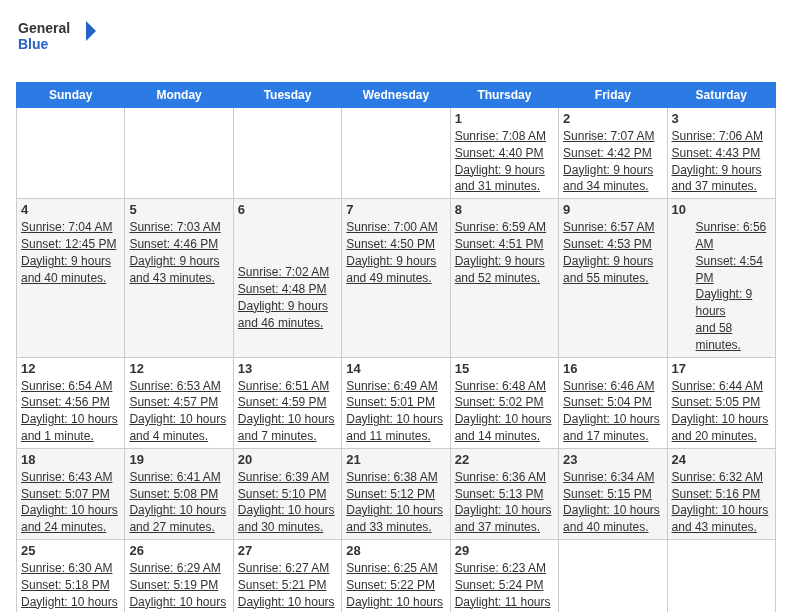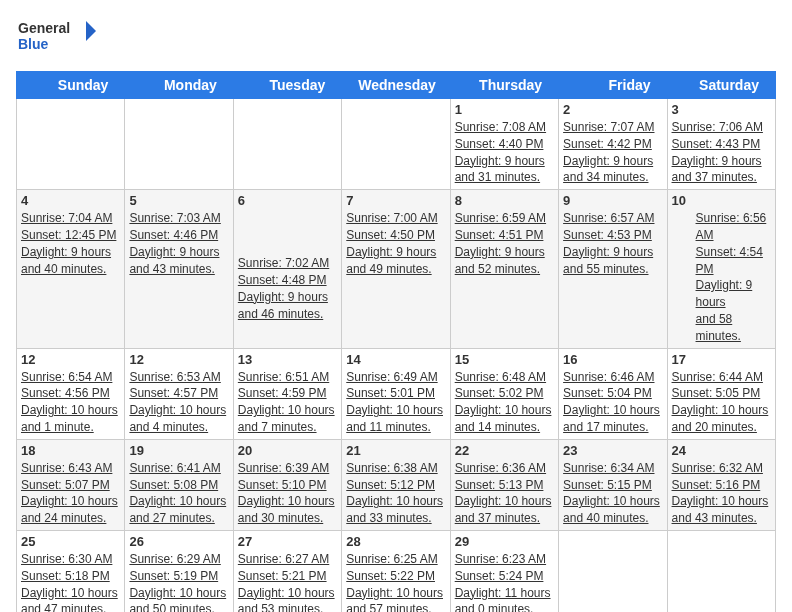--- a/index.html
+++ b/index.html
@@ -7,21 +7,21 @@
       font-family: Arial, sans-serif;
       background: #fff;
       width: 792px;
       min-height: 612px;
       padding: 16px;
     }
     .header {
       display: flex;
       justify-content: space-between;
       align-items: flex-start;
-      margin-bottom: 15px;
+      margin-bottom: 26px;
       text-align: center;
     }
     .logo {
       display: flex;
       align-items: center;
     }
     .title-block {
       text-align: right;
     }
     .month-title {
@@ -34,24 +34,24 @@
       color: #333;
     }
     table {
       width: 100%;
       border-collapse: collapse;
       table-layout: fixed;
     }
     thead th {
       background: #2c7be5;
       color: #fff;
-      font-size: 14px;
+      font-size: 12px;
       font-weight: bold;
-      padding: 5px 16px;
-      text-align: right;
+      padding: 5px 4px;
+      text-align: center;
       border: 1px solid #2c7be5;
     }
     tbody td {
       border: 1px solid #ccc;
       vertical-align: top;
       padding: 3px 4px;
       font-size: 10.5px;
       color: #333;
       height: 90px;
       background: #fff;

